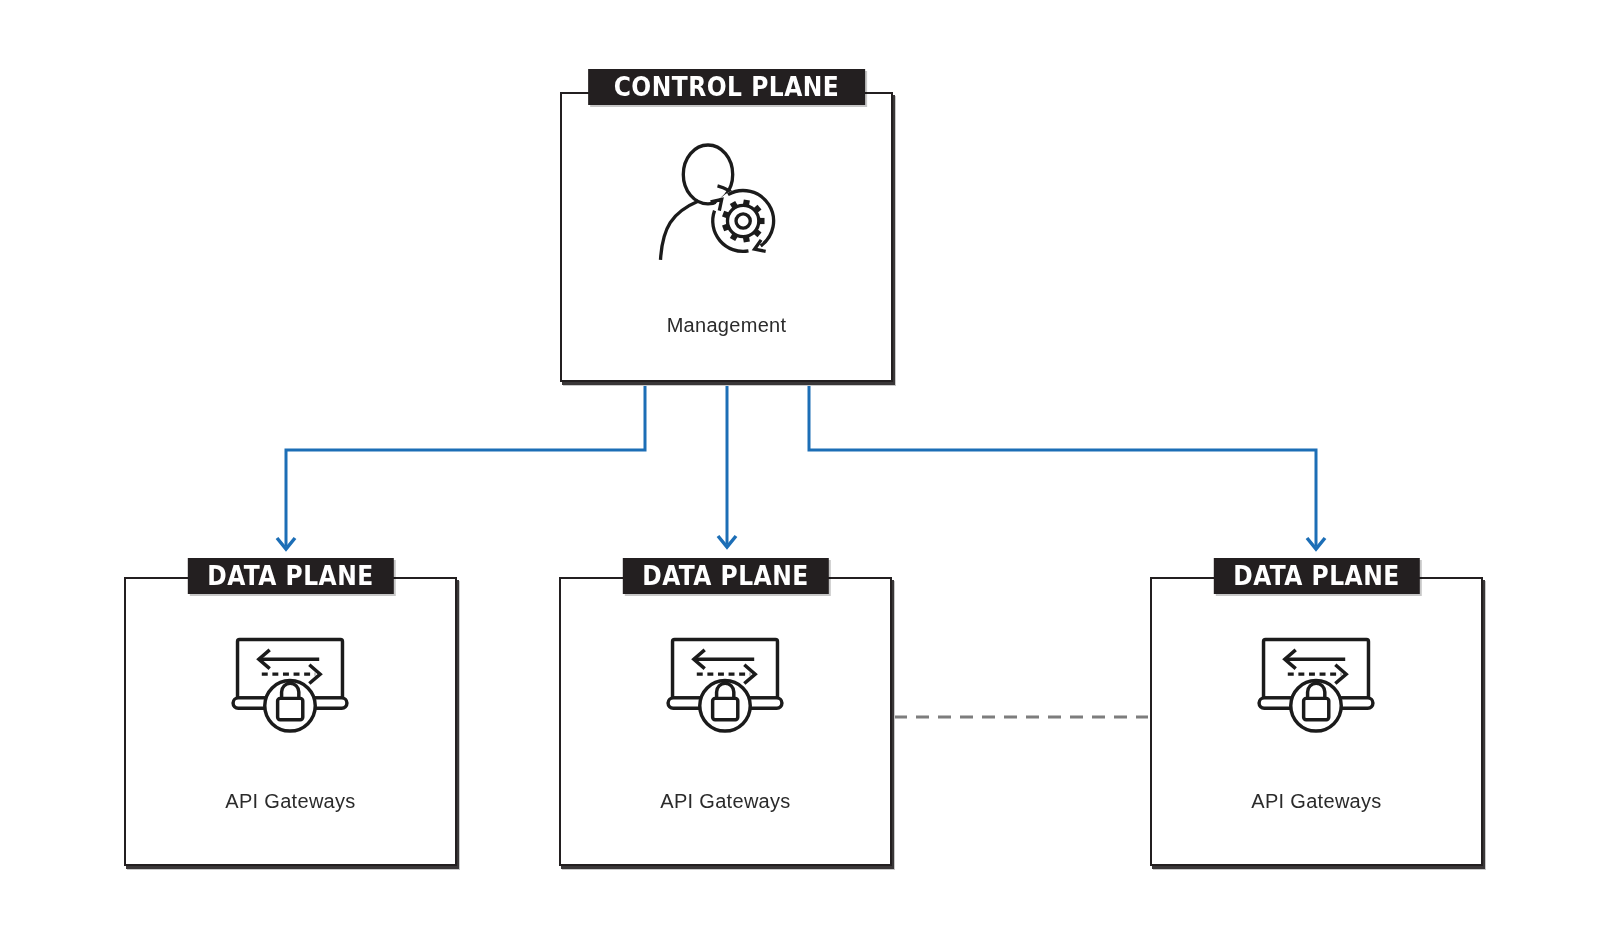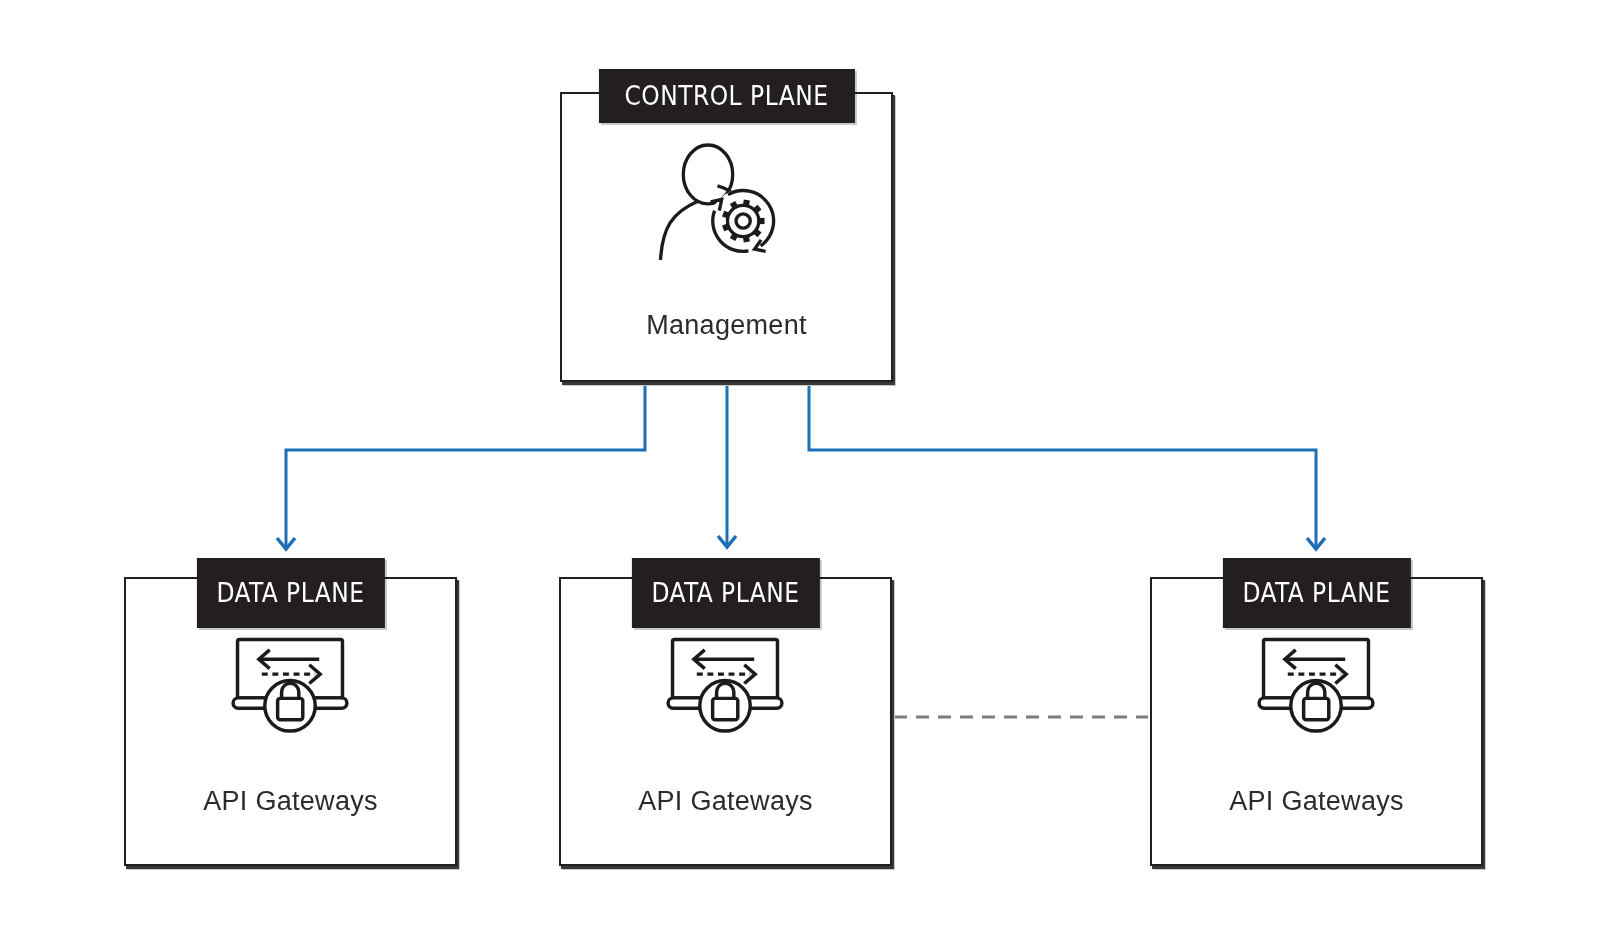--- a/index.html
+++ b/index.html
@@ -21,29 +21,29 @@
   }
   .box.control { left:560px; top:92px;  height:290px; padding-top:8px; }
   .box.dp1     { left:124px; top:577px; height:289px; padding-top:12px; }
   .box.dp2     { left:559px; top:577px; height:289px; padding-top:12px; }
   .box.dp3     { left:1150px;top:577px; height:289px; padding-top:12px; }
 
   .badge {
     position:absolute; left:50%; transform:translateX(-50%);
     background:var(--badge-background,#231f20); color:#ffffff;
     font-family:"DejaVu Sans","Liberation Sans",sans-serif;
-    font-stretch:condensed; font-weight:normal; font-size:26px; letter-spacing:0.5px;
-    height:54px; display:flex; align-items:center; justify-content:center;
+    font-stretch:condensed; font-weight:bold; font-size:26px; letter-spacing:0.5px;
+    height:36px; display:flex; align-items:center; justify-content:center;
     white-space:nowrap; box-shadow:2px 2px 0 rgba(0,0,0,0.22);
   }
   .control .badge { top:-25px; padding:0 26px; }
-  .dp .badge      { top:-21px; padding:8px 20px; }
+  .dp .badge      { top:-21px; padding:0 20px; }
 
   .label {
-    font-size:27px; line-height:34px; text-align:center; letter-spacing:0.3px;
+    font-size:20px; line-height:34px; text-align:center; letter-spacing:0.3px;
     color:var(--text,#2b2b2b);
     margin-top:32px;
   }
   .label span { display:block; }
   .icon { display:block; }
   .control .icon { margin-bottom:12px; }
   .dp .icon      { margin-bottom:16px; }
 
   .ink  { fill:none; stroke:var(--icon-stroke,#1b1b1b); stroke-width:3.5; }
   .inkf { fill:#ffffff; stroke:var(--icon-stroke,#1b1b1b); stroke-width:3.5; }

